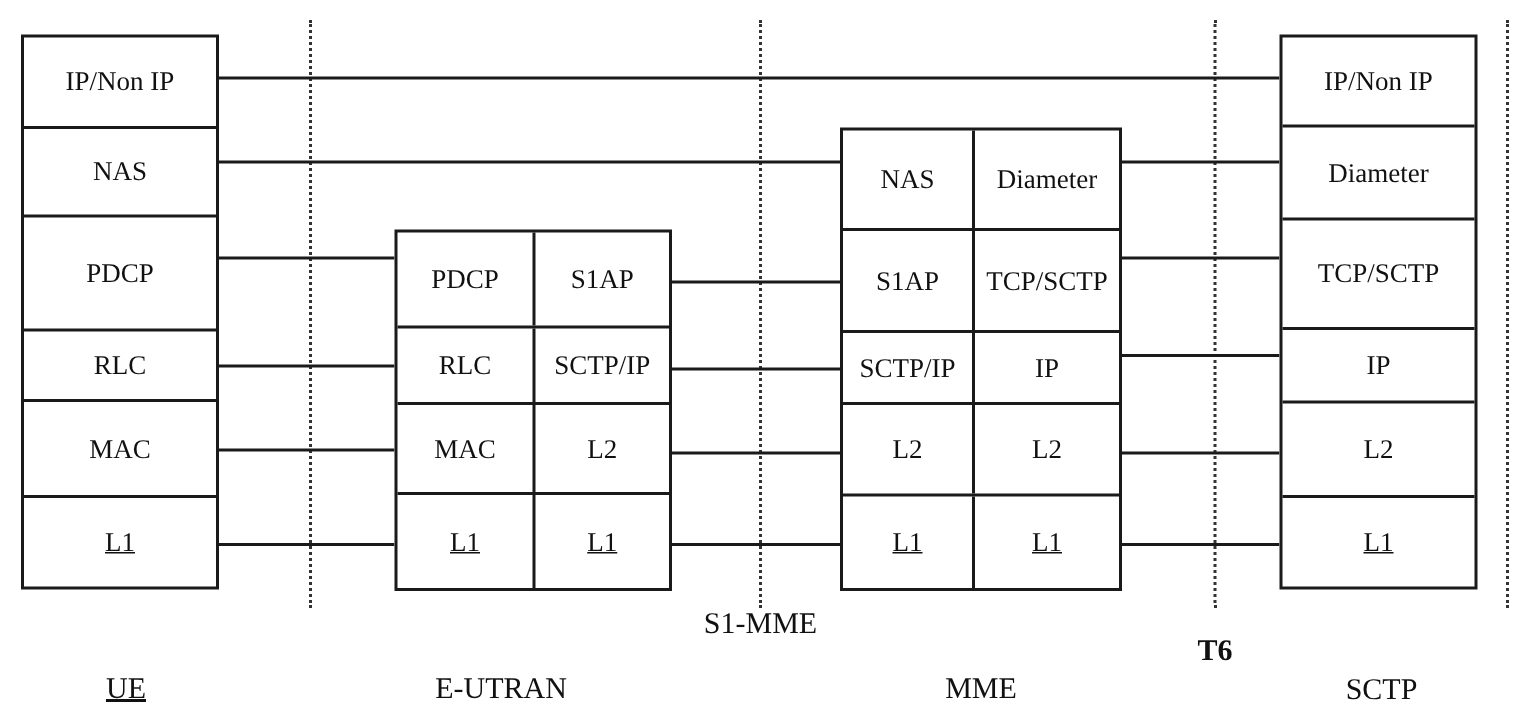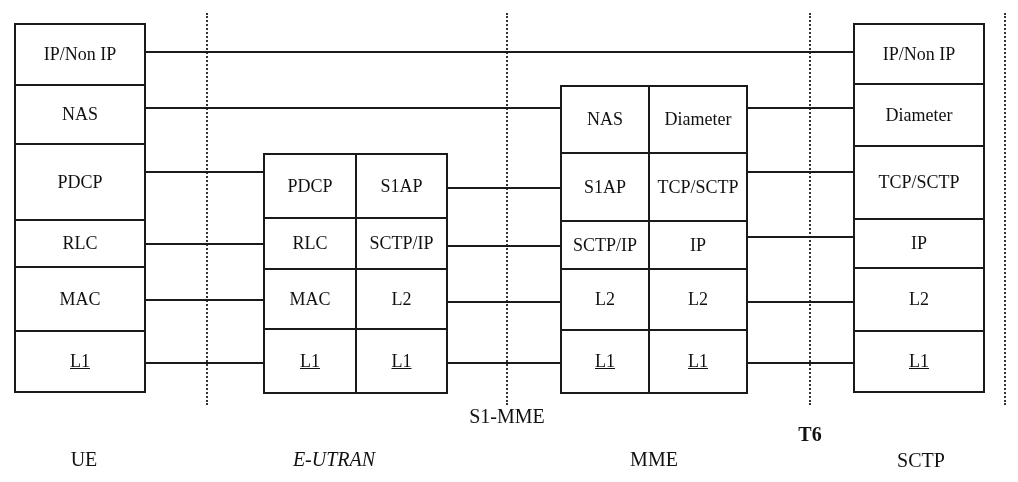--- a/index.html
+++ b/index.html
@@ -162,18 +162,18 @@
         <div class="cell">L2</div>
       </div>
     <div class="row" style="height:59px;">
         <div class="cell">L1</div>
       </div>
   </div>
 
   <div class="iface-label" style="left:507px;top:406px;">S1-MME</div>
   <div class="iface-label" style="left:810px;top:424px;font-weight:bold;">T6</div>
 
-  <div class="node-label" style="left:84px;top:449px;">UE</div>
-  <div class="node-label" style="left:334px;top:449px;font-style:italic;">E-UTRAN</div>
+  <div class="node-label" style="left:84px;top:449px;text-decoration:underline;">UE</div>
+  <div class="node-label" style="left:334px;top:449px;">E-UTRAN</div>
   <div class="node-label" style="left:654px;top:449px;">MME</div>
   <div class="node-label" style="left:921px;top:450px;">SCTP</div>
 
 </div>
 
 </body></html>

